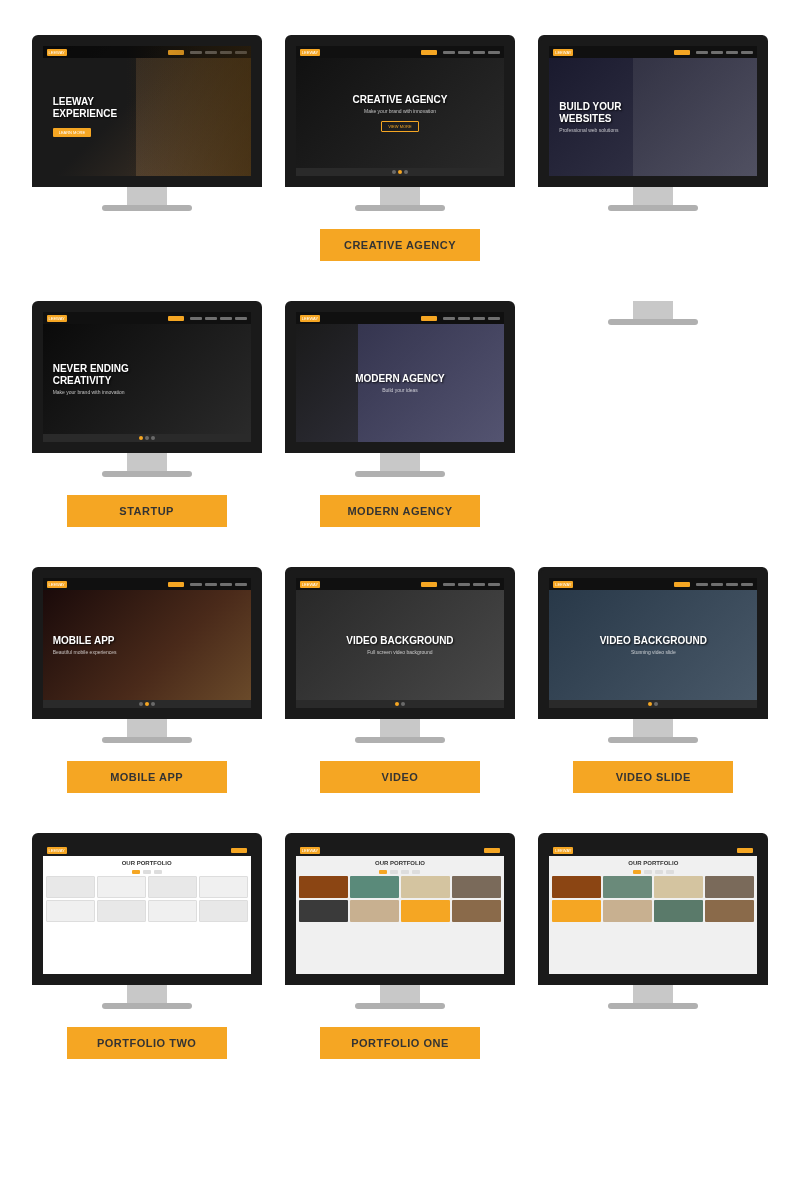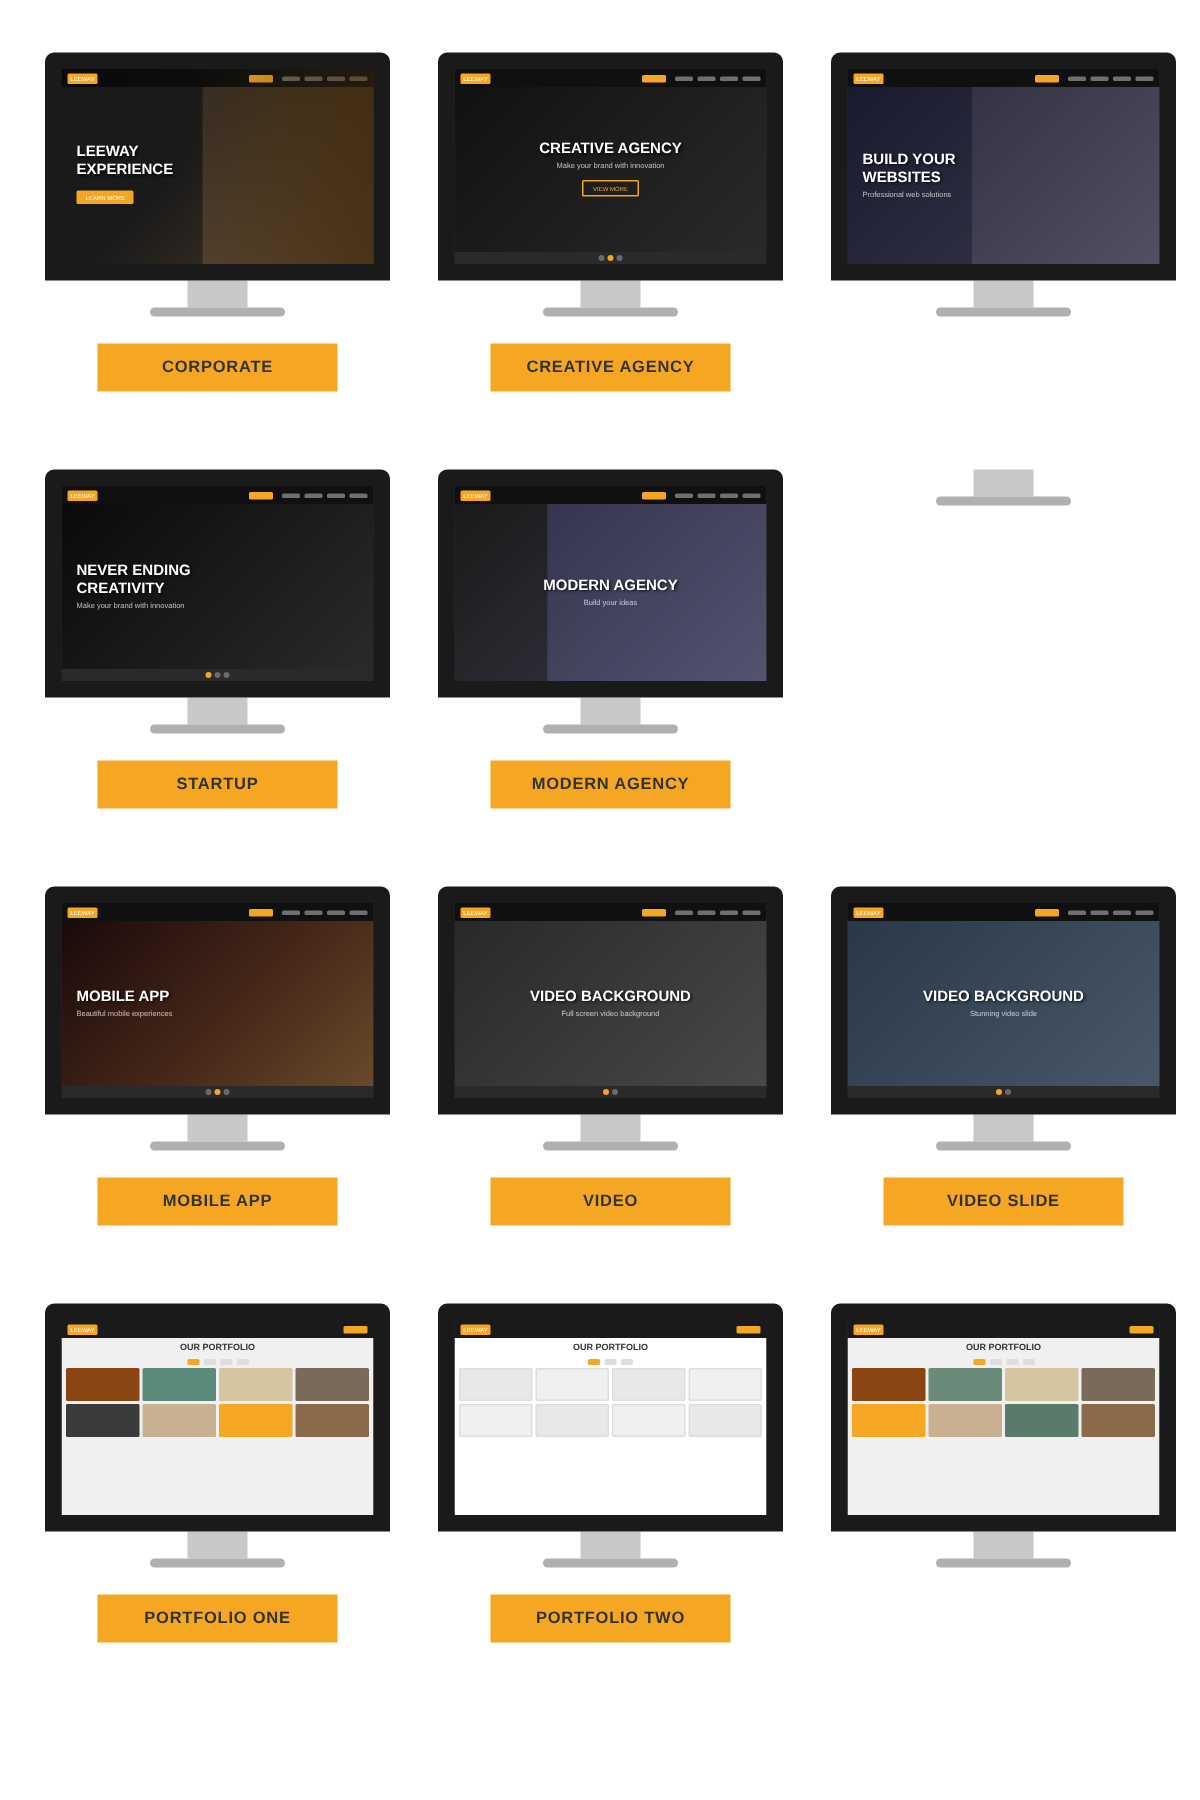--- a/index.html
+++ b/index.html
@@ -6,21 +6,21 @@
     body {
       background: #ffffff;
       font-family: Arial, sans-serif;
       width: 800px;
       min-height: 1200px;
     }
 
     .grid {
       display: grid;
       grid-template-columns: repeat(3, 1fr);
-      gap: 12px;
+      gap: 0px;
       padding: 20px 20px;
     }
 
     .demo-item {
       display: flex;
       flex-direction: column;
       align-items: center;
       padding: 15px 10px 25px;
     }
 
@@ -265,21 +265,20 @@
                 <div class="hero-title">LEEWAY<br>EXPERIENCE</div>
                 <div class="hero-cta">LEARN MORE</div>
               </div>
             </div>
           </div>
         </div>
       </div>
       <div class="monitor-neck"></div>
       <div class="monitor-stand"></div>
     </div>
-    <div class="label-btn">CORPORATE</div>
   </div>
 
   <div class="demo-item">
     <div class="monitor-wrap">
       <div class="monitor-body">
         <div class="monitor-screen">
           <div class="screen-content">
             <div class="screen-nav">
               <div class="nav-logo">LEEWAY</div>
               <div class="nav-btn"></div>
@@ -510,20 +509,56 @@
                 <div class="dot active"></div>
                 <div class="dot"></div>
               </div>
           </div>
         </div>
       </div>
       <div class="monitor-neck"></div>
       <div class="monitor-stand"></div>
     </div>
     <div class="label-btn">VIDEO SLIDE</div>
+  </div>
+
+  <div class="demo-item">
+    <div class="monitor-wrap">
+      <div class="monitor-body">
+        <div class="monitor-screen">
+          <div class="screen-content">
+            <div class="screen-nav" style="background:#1a1a1a;">
+              <div class="nav-logo">LEEWAY</div>
+              <div class="nav-btn"></div>
+            </div>
+            <div style="flex:1;background:#ffffff;padding:4px 3px;">
+              <div class="portfolio-title">OUR <strong>PORTFOLIO</strong></div>
+              <div style="display:flex;gap:3px;margin-bottom:2px;justify-content:center;">
+                <div style="background:#f5a623;width:8px;height:4px;border-radius:1px;"></div>
+                <div style="background:#ddd;width:8px;height:4px;border-radius:1px;"></div>
+                <div style="background:#ddd;width:8px;height:4px;border-radius:1px;"></div>
+              </div>
+              <div style="display:grid;grid-template-columns:repeat(4,1fr);gap:2px;">
+                <div style="height:22px;background:#e8e8e8;border:1px solid #ddd;border-radius:1px;"></div>
+                <div style="height:22px;background:#f0f0f0;border:1px solid #ddd;border-radius:1px;"></div>
+                <div style="height:22px;background:#e8e8e8;border:1px solid #ddd;border-radius:1px;"></div>
+                <div style="height:22px;background:#f0f0f0;border:1px solid #ddd;border-radius:1px;"></div>
+                <div style="height:22px;background:#f0f0f0;border:1px solid #ddd;border-radius:1px;"></div>
+                <div style="height:22px;background:#e8e8e8;border:1px solid #ddd;border-radius:1px;"></div>
+                <div style="height:22px;background:#f0f0f0;border:1px solid #ddd;border-radius:1px;"></div>
+                <div style="height:22px;background:#e8e8e8;border:1px solid #ddd;border-radius:1px;"></div>
+              </div>
+            </div>
+          </div>
+        </div>
+      </div>
+      <div class="monitor-neck"></div>
+      <div class="monitor-stand"></div>
+    </div>
+    <div class="label-btn">PORTFOLIO TWO</div>
   </div>
 
   <div class="demo-item">
     <div class="monitor-wrap">
       <div class="monitor-body">
         <div class="monitor-screen">
           <div class="screen-content">
             <div class="screen-nav" style="background:#1a1a1a;">
               <div class="nav-logo">LEEWAY</div>
               <div class="nav-btn"></div>
@@ -558,56 +593,20 @@
 
   <div class="demo-item">
     <div class="monitor-wrap">
       <div class="monitor-body">
         <div class="monitor-screen">
           <div class="screen-content">
             <div class="screen-nav" style="background:#1a1a1a;">
               <div class="nav-logo">LEEWAY</div>
               <div class="nav-btn"></div>
             </div>
-            <div style="flex:1;background:#ffffff;padding:4px 3px;">
-              <div class="portfolio-title">OUR <strong>PORTFOLIO</strong></div>
-              <div style="display:flex;gap:3px;margin-bottom:2px;justify-content:center;">
-                <div style="background:#f5a623;width:8px;height:4px;border-radius:1px;"></div>
-                <div style="background:#ddd;width:8px;height:4px;border-radius:1px;"></div>
-                <div style="background:#ddd;width:8px;height:4px;border-radius:1px;"></div>
-              </div>
-              <div style="display:grid;grid-template-columns:repeat(4,1fr);gap:2px;">
-                <div style="height:22px;background:#e8e8e8;border:1px solid #ddd;border-radius:1px;"></div>
-                <div style="height:22px;background:#f0f0f0;border:1px solid #ddd;border-radius:1px;"></div>
-                <div style="height:22px;background:#e8e8e8;border:1px solid #ddd;border-radius:1px;"></div>
-                <div style="height:22px;background:#f0f0f0;border:1px solid #ddd;border-radius:1px;"></div>
-                <div style="height:22px;background:#f0f0f0;border:1px solid #ddd;border-radius:1px;"></div>
-                <div style="height:22px;background:#e8e8e8;border:1px solid #ddd;border-radius:1px;"></div>
-                <div style="height:22px;background:#f0f0f0;border:1px solid #ddd;border-radius:1px;"></div>
-                <div style="height:22px;background:#e8e8e8;border:1px solid #ddd;border-radius:1px;"></div>
-              </div>
-            </div>
-          </div>
-        </div>
-      </div>
-      <div class="monitor-neck"></div>
-      <div class="monitor-stand"></div>
-    </div>
-    <div class="label-btn">PORTFOLIO TWO</div>
-  </div>
-
-  <div class="demo-item">
-    <div class="monitor-wrap">
-      <div class="monitor-body">
-        <div class="monitor-screen">
-          <div class="screen-content">
-            <div class="screen-nav" style="background:#1a1a1a;">
-              <div class="nav-logo">LEEWAY</div>
-              <div class="nav-btn"></div>
-            </div>
             <div style="flex:1;background:#f0f0f0;padding:4px 3px;">
               <div class="portfolio-title">OUR <strong>PORTFOLIO</strong></div>
               <div style="display:flex;gap:3px;margin-bottom:2px;justify-content:center;">
                 <div style="background:#f5a623;width:8px;height:4px;border-radius:1px;"></div>
                 <div style="background:#ddd;width:8px;height:4px;border-radius:1px;"></div>
                 <div style="background:#ddd;width:8px;height:4px;border-radius:1px;"></div>
                 <div style="background:#ddd;width:8px;height:4px;border-radius:1px;"></div>
               </div>
               <div style="display:grid;grid-template-columns:repeat(4,1fr);gap:2px;">
                 <div style="height:22px;background:#8B4513;border-radius:1px;"></div>

